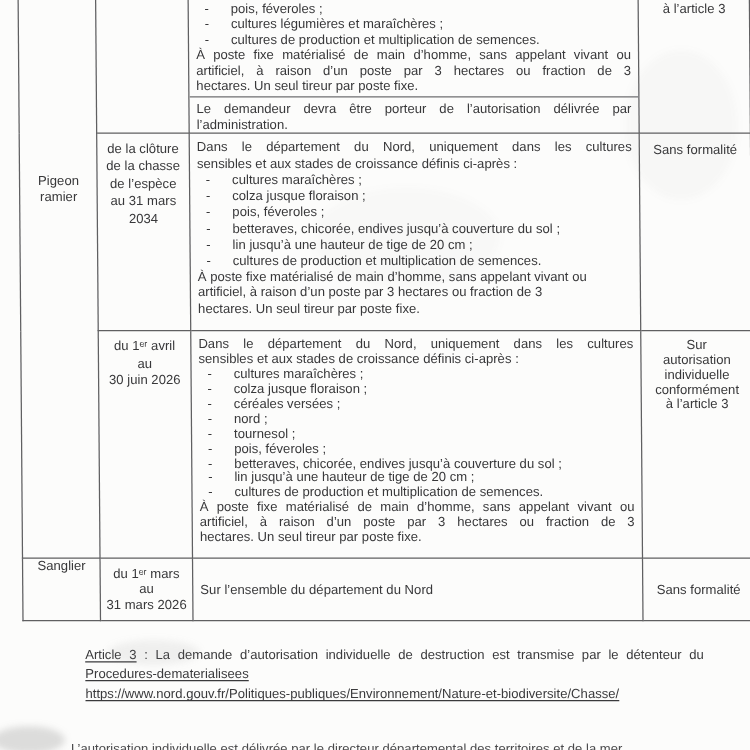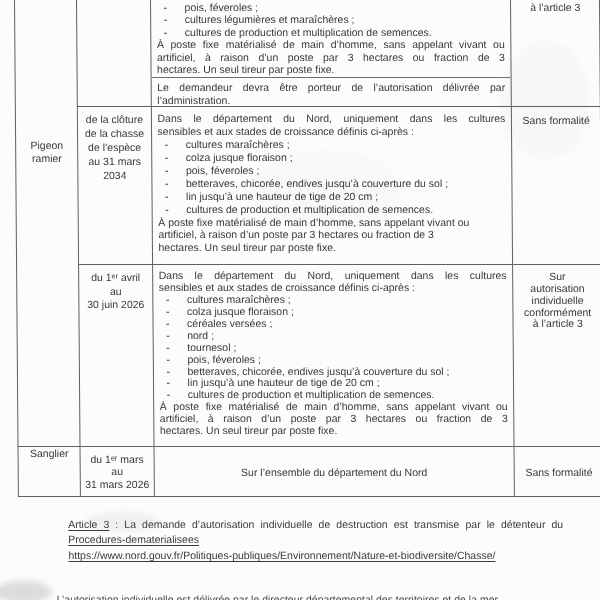--- a/index.html
+++ b/index.html
@@ -18,21 +18,21 @@
   td.c-cond{width:355px;padding:1px 6px 0;}
   td.c-form{width:84px;text-align:center;padding:1px 2px 0;}
   td.pigeon-cell{vertical-align:top;padding-top:139px;line-height:13px;}
   td.sanglier-cell{vertical-align:middle;padding:0;}
   tr.r2 td.c-cond{padding-top:5px;line-height:12.9px;}
   tr.r2 td.c-form{padding-top:7px;}
   tr.r3 td.c-cond{padding-top:5px;line-height:11.9px;}
   tr.r3 td.c-form{padding-top:6px;line-height:11.8px;}
   tr.r3 td.c-period{padding-top:6px;line-height:13.4px;}
   tr.r4 td.c-period{vertical-align:middle;padding:0 2px;line-height:12.6px;text-align:center;}
-  tr.r4 td.c-cond{vertical-align:middle;padding:0 6px;text-align:center;}
+  tr.r4 td.c-cond{vertical-align:middle;padding:0 6px;}
   tr.r4 td.c-form{vertical-align:middle;padding:0 2px;}
   .bl{display:flex;}
   .bl .dash{flex:none;width:21px;padding-left:7px;}
   .bl .bt{flex:1;}
   .jl{text-align:justify;text-align-last:justify;}
   .subdiv{border-top:1px solid #6e6e70;margin:2px -6px 3px;height:0;}
 
   
   .footer{position:absolute;left:64px;top:517px;width:495px;font-size:10.5px;
           line-height:15.4px;color:#3a3a3c;}

